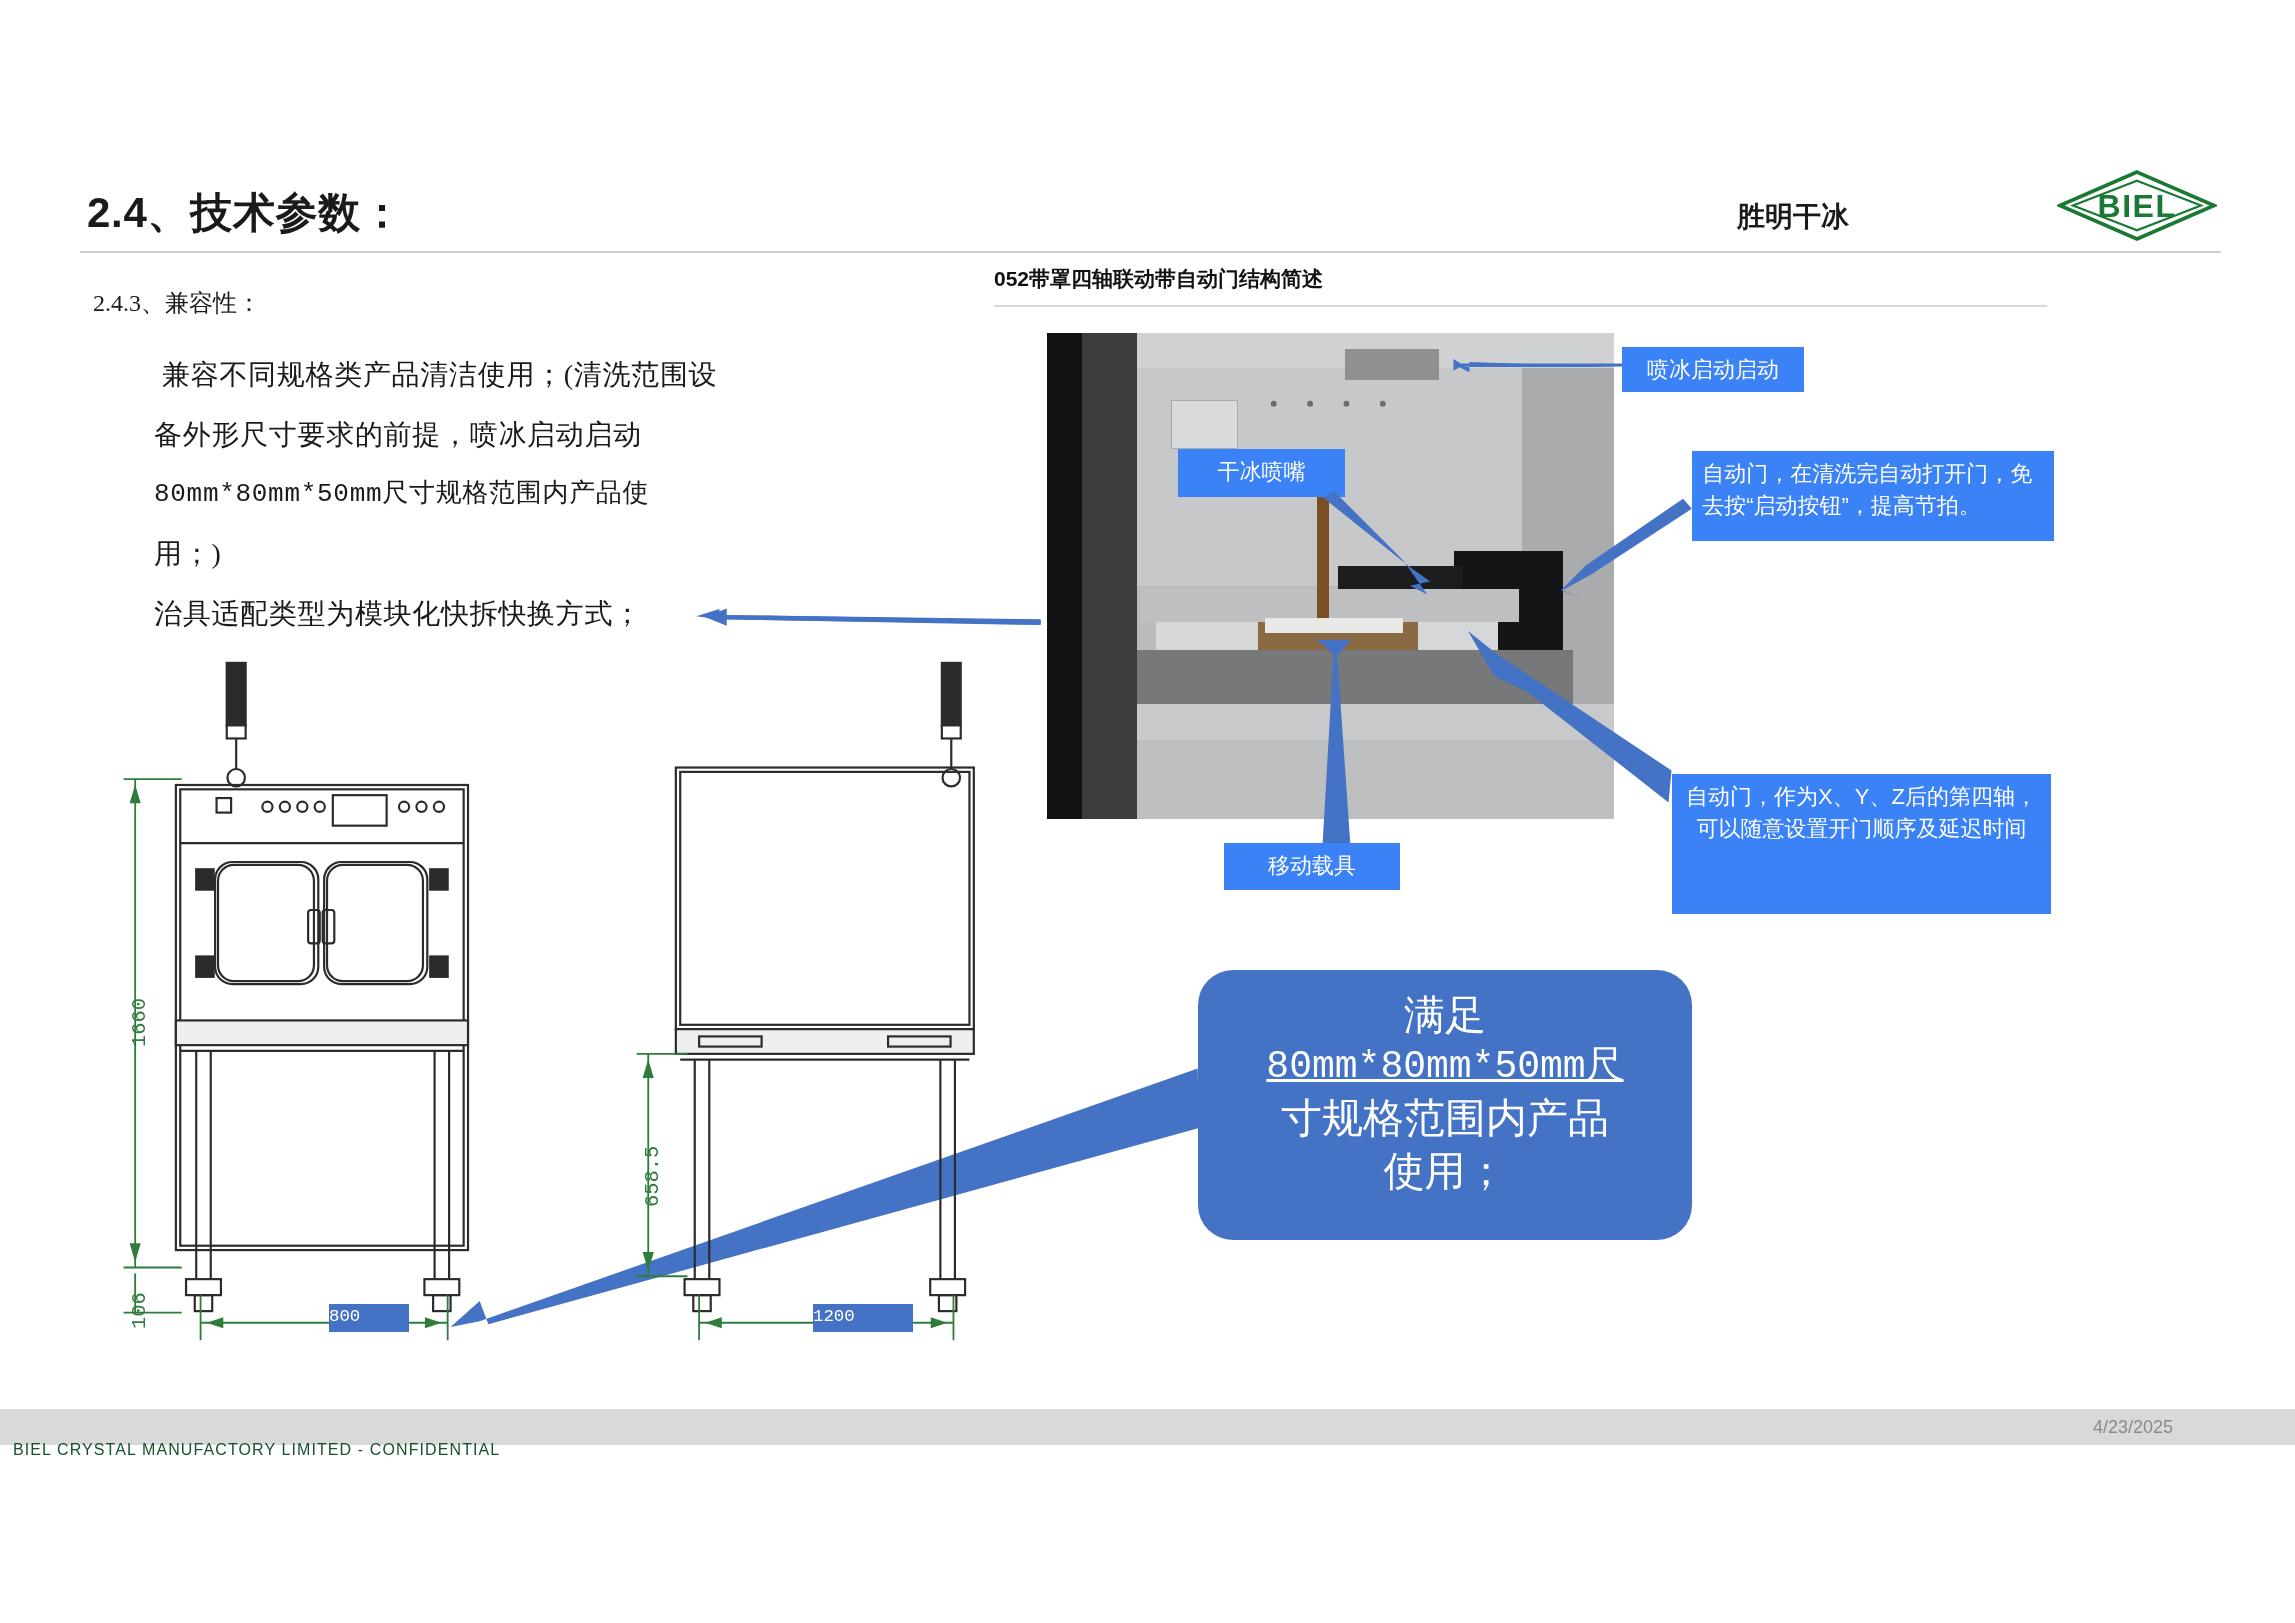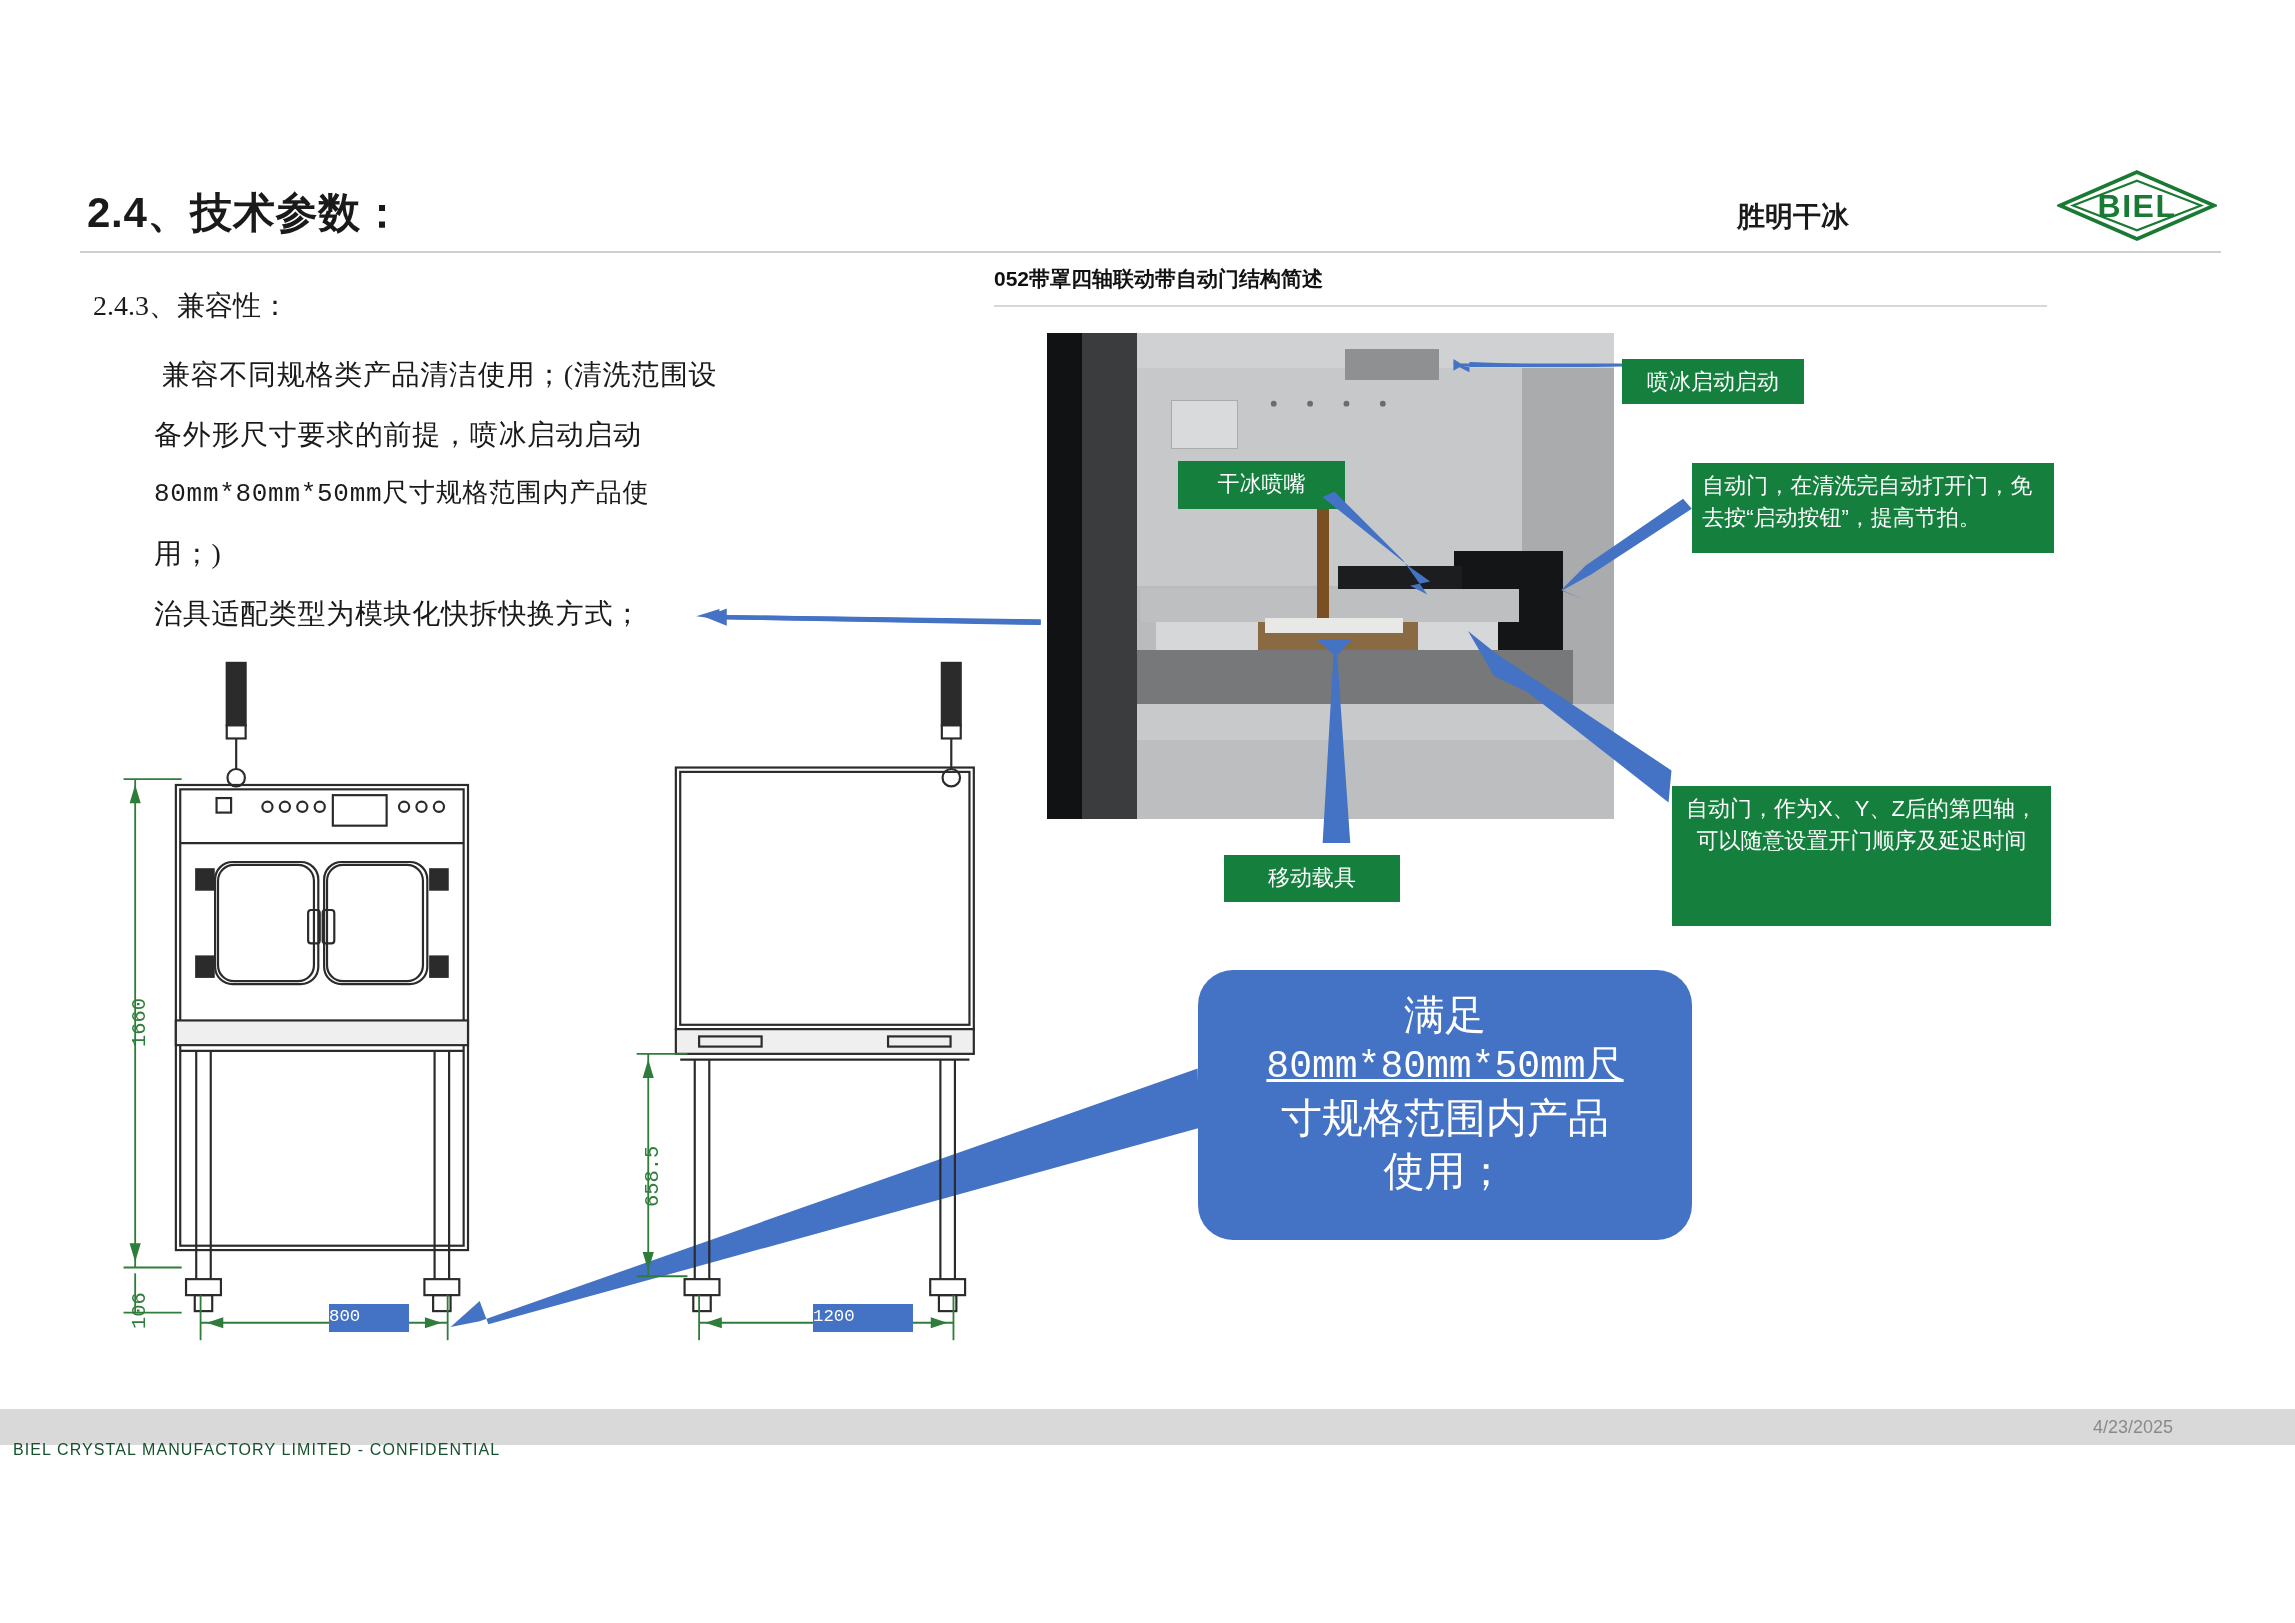--- a/index.html
+++ b/index.html
@@ -65,21 +65,21 @@
     width: 2141px;
     height: 2.2px;
     background: #cfcfcf;
   }
 
   
   #section-number {
     position: absolute;
     left: 93px;
     top: 287px;
-    font-size: 28px;
+    font-size: 24px;
     color: #1a1a1a;
     font-family: "Liberation Serif", serif;
     white-space: nowrap;
   }
   .body-line {
     position: absolute;
     font-size: 28px;
     color: #1a1a1a;
     font-family: "Liberation Serif", serif;
     letter-spacing: 0.7px;
@@ -136,29 +136,28 @@
   #ph-nozzle    { left: 270px; top: 145px; width: 11.6px; height: 145px; background: #7a4f22; }
   #ph-belt      { left: 90px; top: 317px; width: 436px; height: 54px; background: #76787a; }
   #ph-bottom    { left: 90px; top: 371px; width: 477px; height: 115px; background: #c7c9ca; }
   #ph-bottomdk  { left: 90px; top: 407px; width: 477px; height: 79px; background: #bcbebf; }
   #ph-dots      { left: 218px; top: 67px; width: 160px; height: 7.3px; }
   #ph-innerbox  { left: 124px; top: 67px; width: 65px; height: 47px; background: #d8dadb; border: 1.5px solid #a9abac; }
 
   
   .callout {
     position: absolute;
-    background: #15803d;
+    background: #3b82f6;
     color: #ffffff;
     font-size: 22px;
     line-height: 1.42;
     text-align: center;
     padding: 7.3px 10.2px;
     box-sizing: border-box;
     font-family: "Liberation Sans", sans-serif;
-    margin-top: 12px;
   }
   #callout-spray   { left: 1622px; top: 347px;  width: 182px; height: 45px; }
   #callout-nozzle  { left: 1178px; top: 449px;  width: 167px; height: 48px; }
   #callout-door1   { left: 1692px; top: 451px;  width: 362px; height: 90px; text-align: left; }
   #callout-door2   { left: 1672px; top: 774px; width: 379px; height: 140px; }
   #callout-carrier { left: 1224px; top: 843px; width: 176px; height: 47px; }
 
   #callout-big {
     position: absolute;
     left: 1198px;

